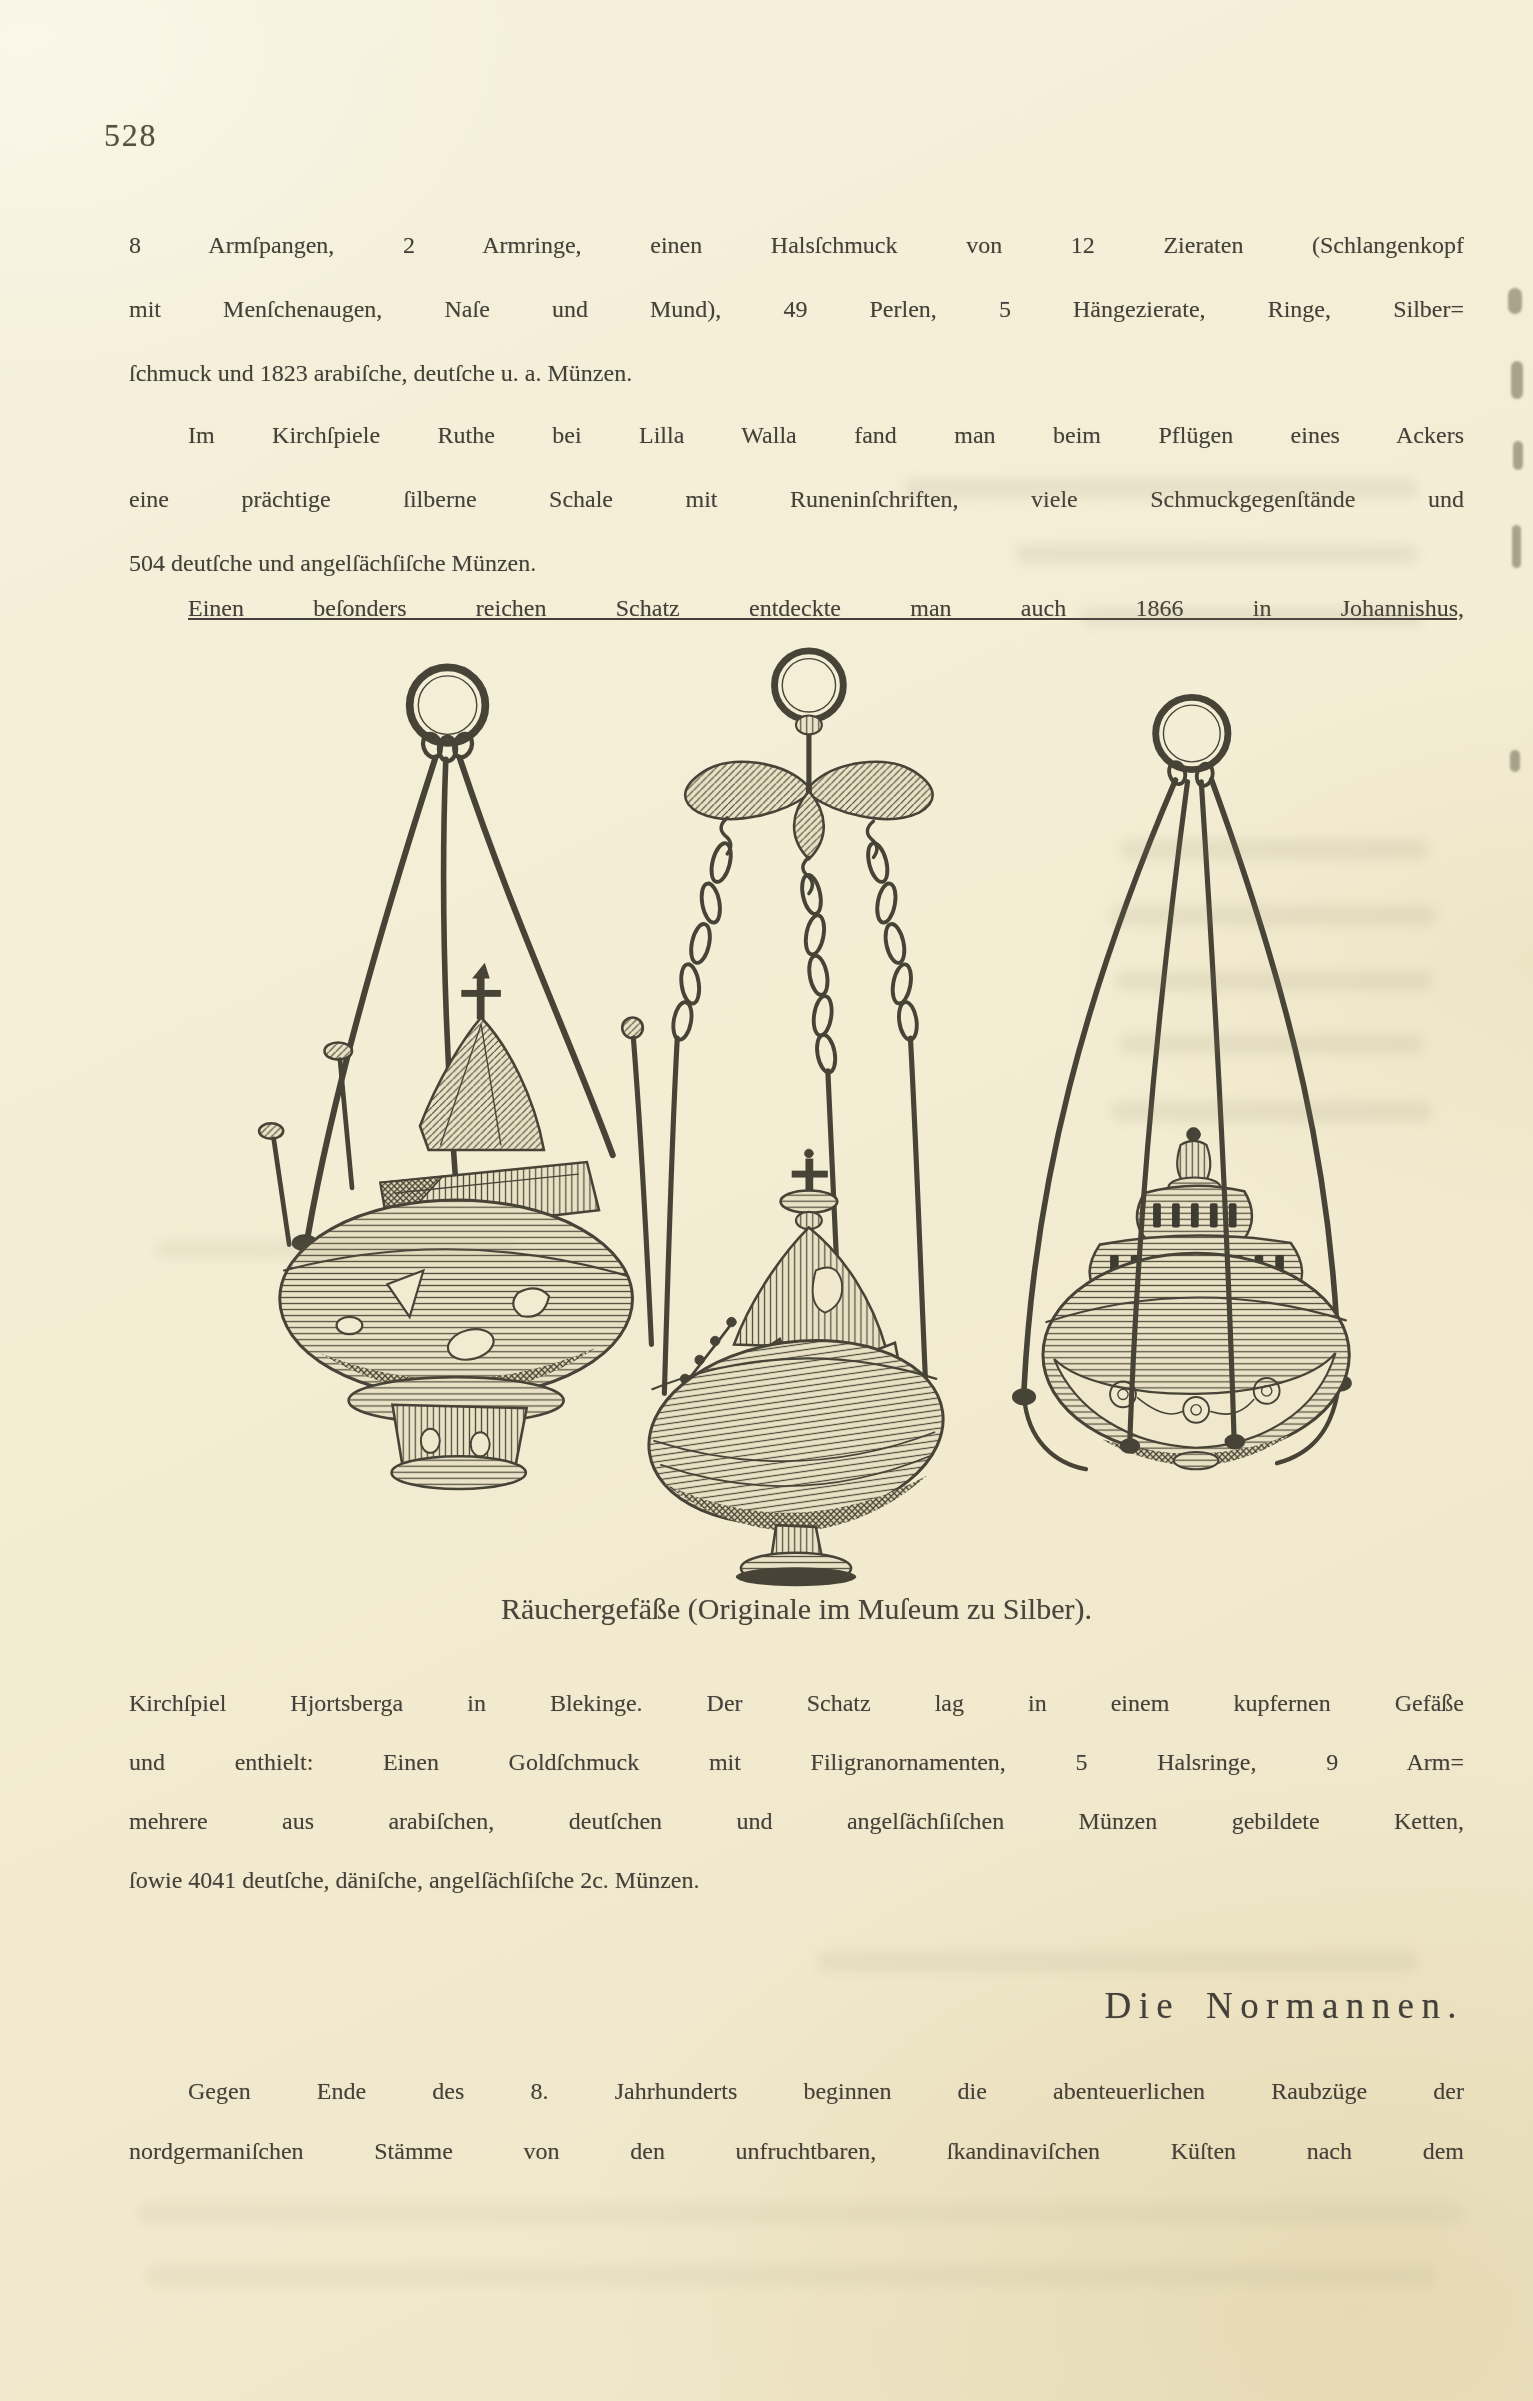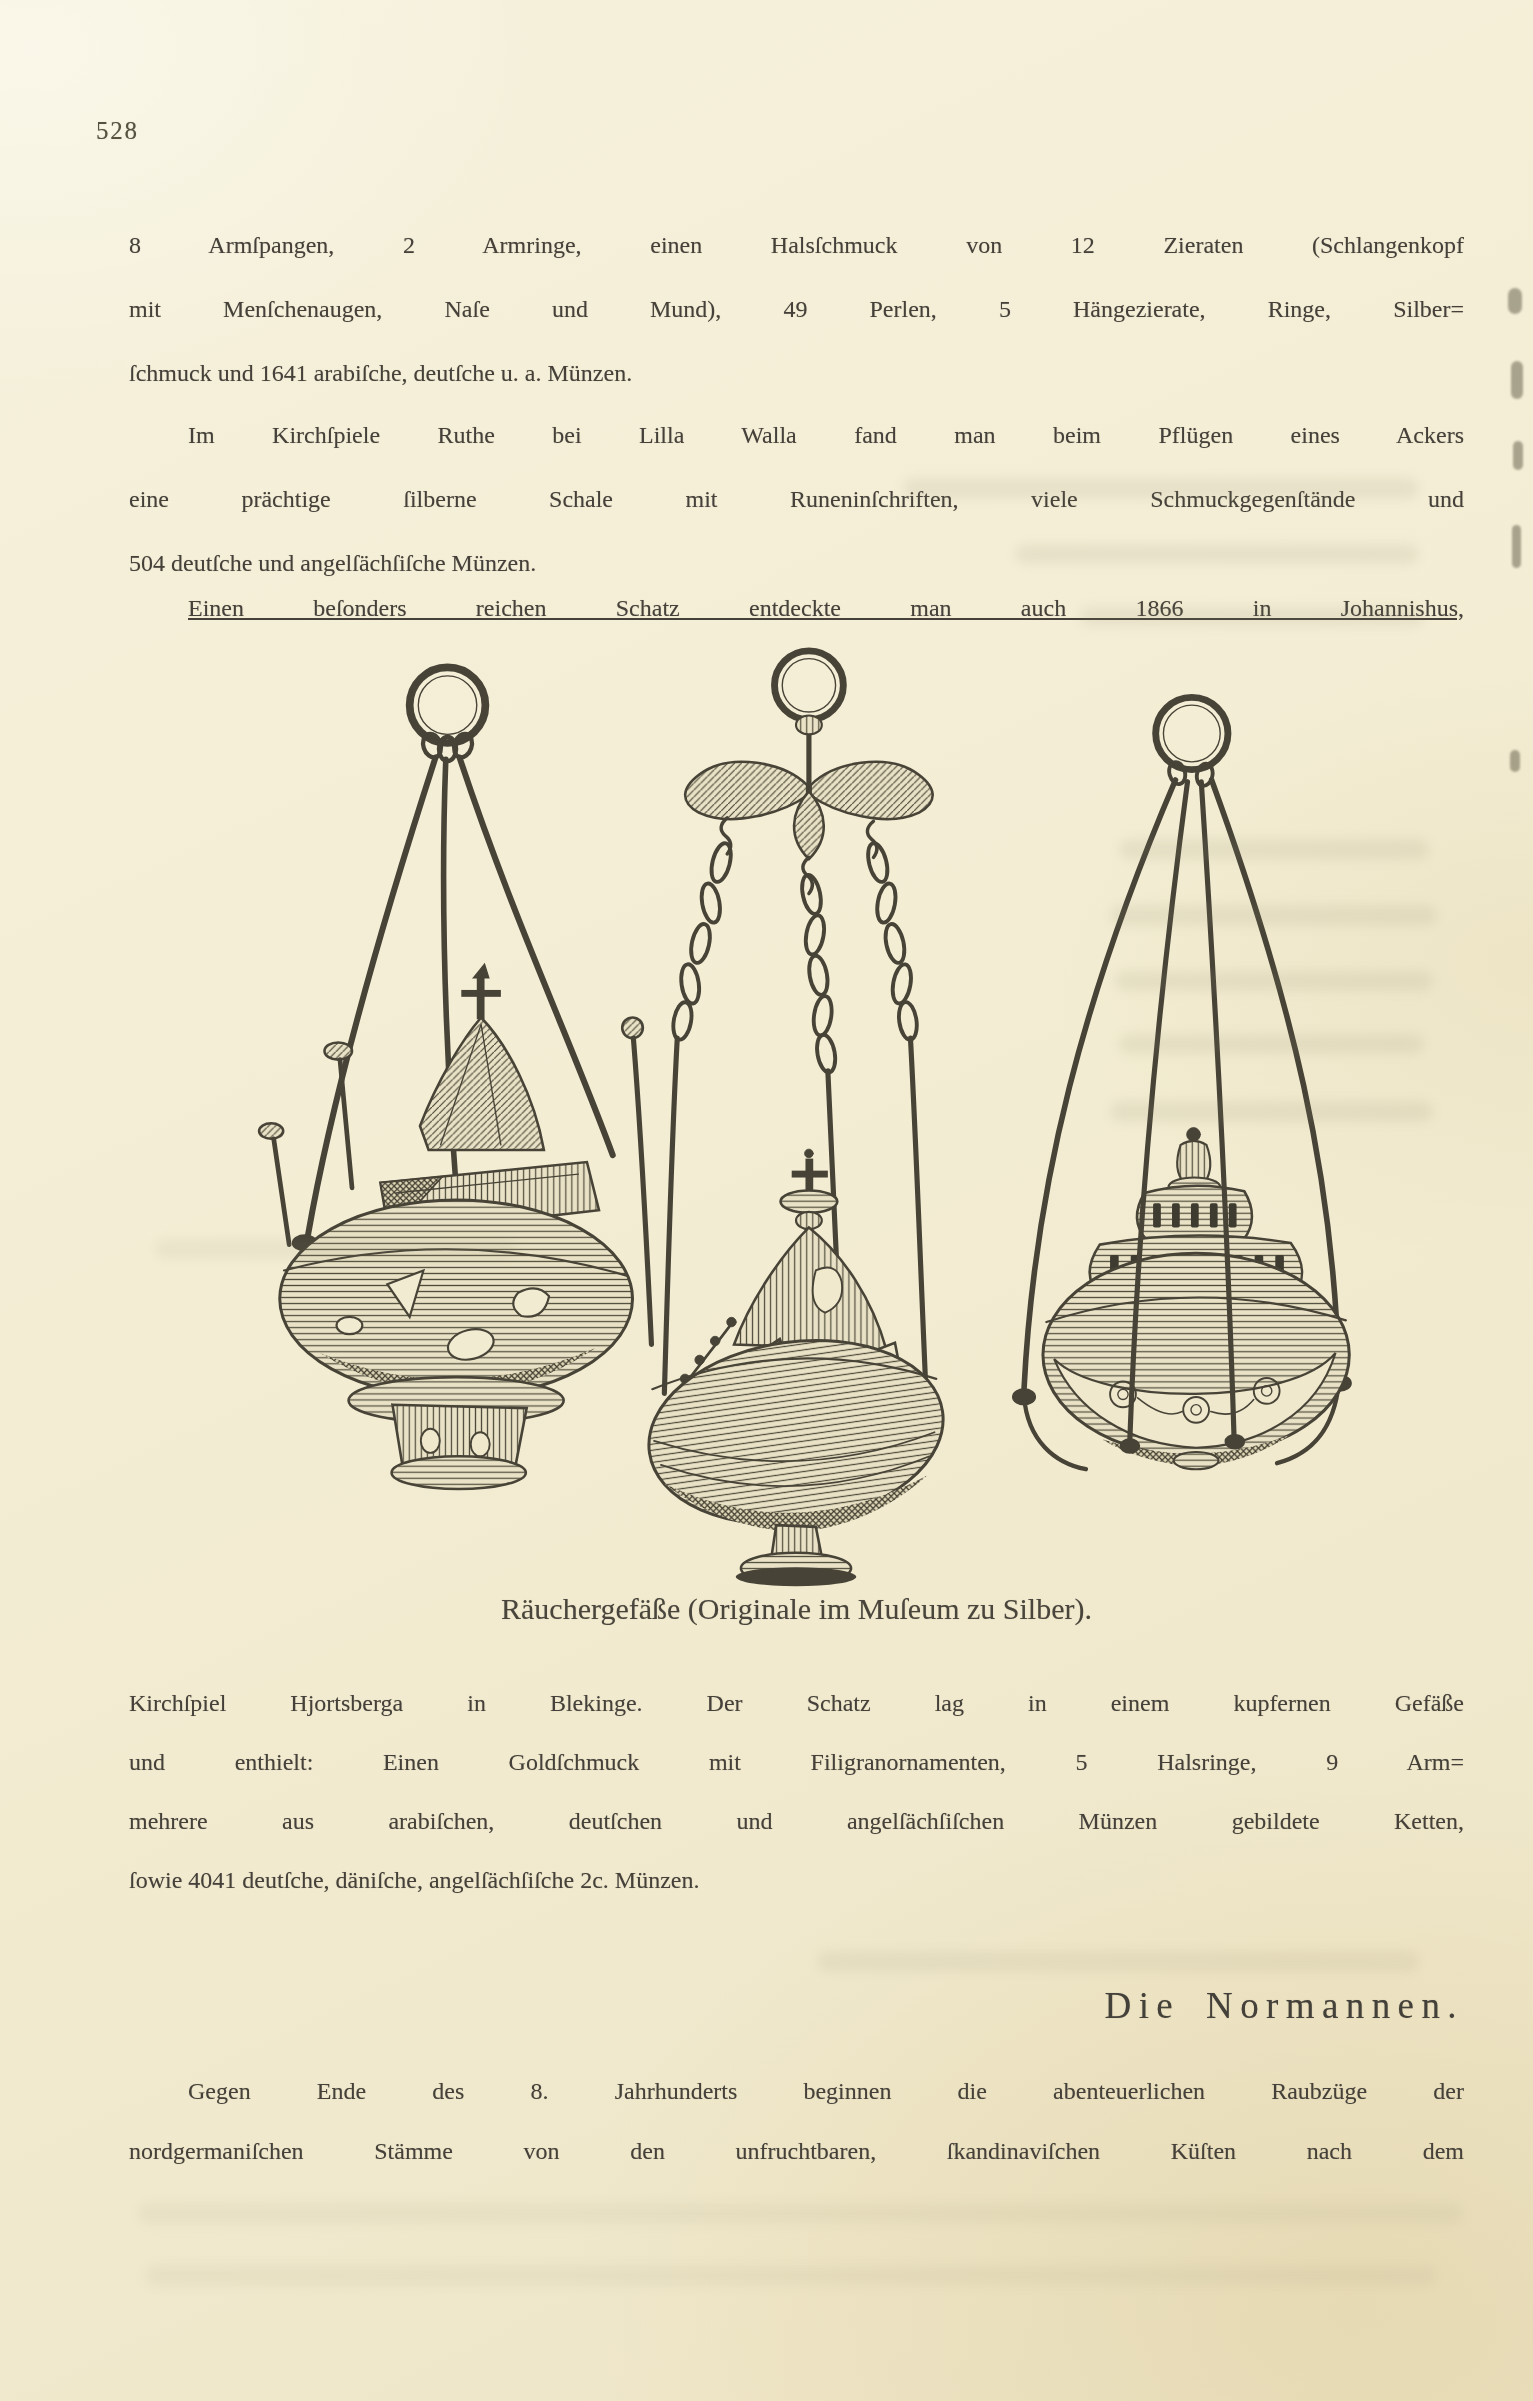--- a/index.html
+++ b/index.html
@@ -8,21 +8,21 @@
     position:relative;width:1533px;height:2401px;
     font-family:"Liberation Serif","DejaVu Serif",serif;
     color:#45413a;
     background:
       radial-gradient(1119px 774px at 88% 96%, rgba(208,186,128,0.28), transparent 70%),
       radial-gradient(860px 602px at 2% 2%, rgba(255,255,250,0.45), transparent 60%),
       radial-gradient(688px 430px at 100% 40%, rgba(214,196,140,0.18), transparent 70%),
       linear-gradient(155deg,#f6f1dc 0%,#f3edd4 45%,#eee5c6 100%);
   }
   .pagenum{
-    position:absolute;left:96px;top:117px;font-size:25px;letter-spacing:1.7px;color:#56523f;
+    position:absolute;left:104px;top:117px;font-size:32px;letter-spacing:1.7px;color:#56523f;
     text-shadow:0 0 0.9px rgba(70,64,45,0.35);
   }
   .tblock{position:absolute;left:129px;width:1335px;}
   .line{
     font-size:24px;height:64px;line-height:64px;overflow:hidden;
     text-align:justify;text-shadow:0 0 0.9px rgba(60,55,40,0.30);
     white-space:normal;
   }
   .line.j::after{content:"";display:inline-block;width:100%;height:0;}
   .line.ind{padding-left:59px;}
@@ -45,21 +45,21 @@
 </head>
 <body>
 
 <div class="page">
 
   <div class="pagenum">528</div>
 
   <div class="tblock" style="top:213px;">
     <div class="line j">8 Armſpangen, 2 Armringe, einen Halsſchmuck von 12 Zieraten (Schlangenkopf</div>
     <div class="line j">mit Menſchenaugen, Naſe und Mund), 49 Perlen, 5 Hängezierate, Ringe, Silber=</div>
-    <div class="line">ſchmuck und 1641 arabiſche, deutſche u. a. Münzen.</div>
+    <div class="line">ſchmuck und 1823 arabiſche, deutſche u. a. Münzen.</div>
   </div>
 
   <div class="tblock" style="top:403px;">
     <div class="line j ind">Im Kirchſpiele Ruthe bei Lilla Walla fand man beim Pflügen eines Ackers</div>
     <div class="line j">eine prächtige ſilberne Schale mit Runeninſchriften, viele Schmuckgegenſtände und</div>
     <div class="line">504 deutſche und angelſächſiſche Münzen.</div>
   </div>
 
   <div class="tblock" style="top:576px;text-decoration:underline;">
     <div class="line j ind">Einen beſonders reichen Schatz entdeckte man auch 1866 in Johannishus,</div>

